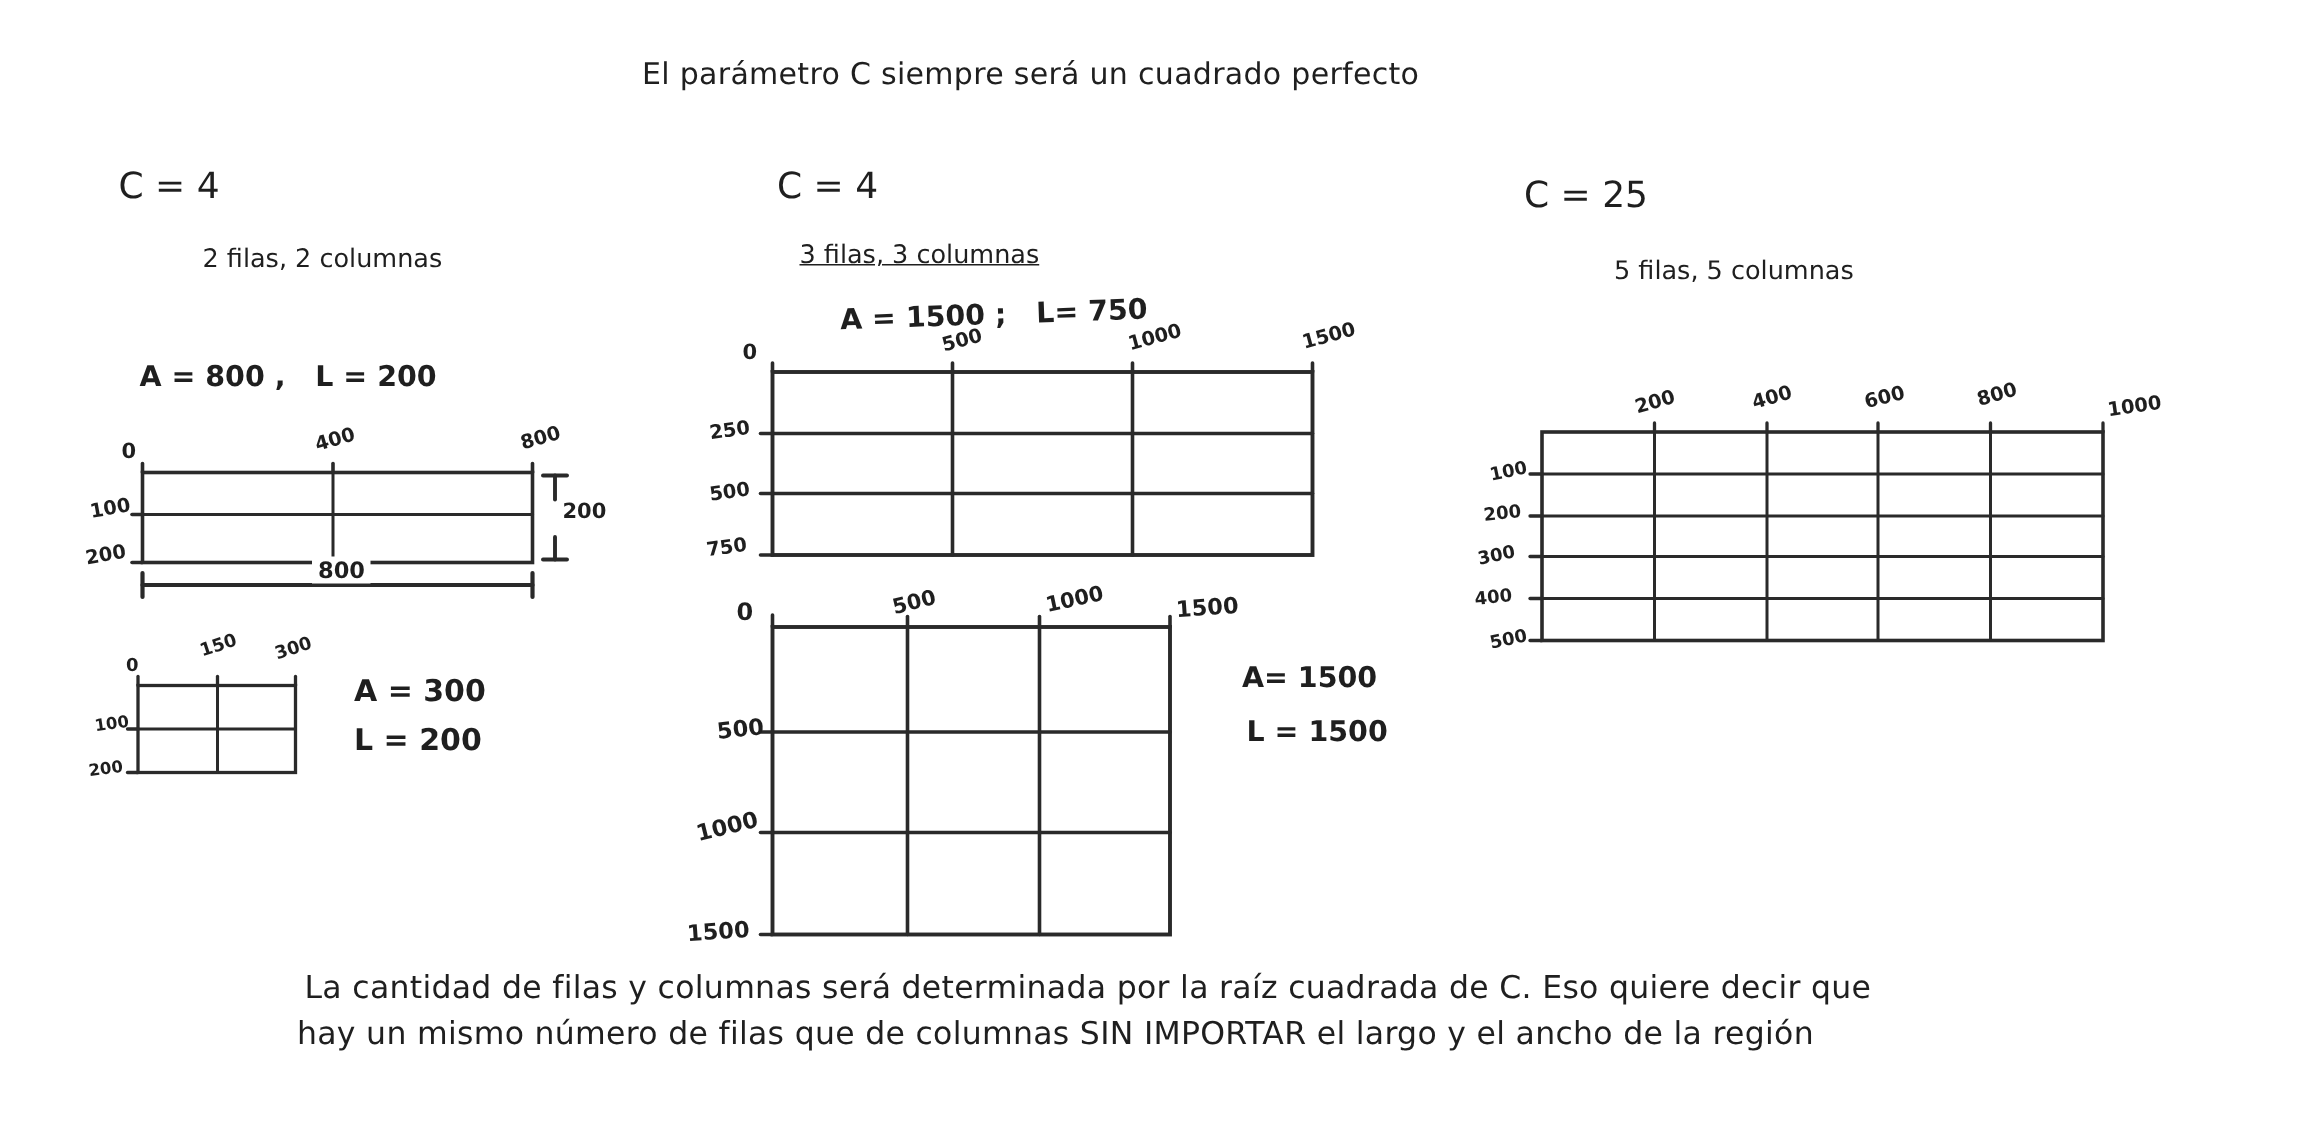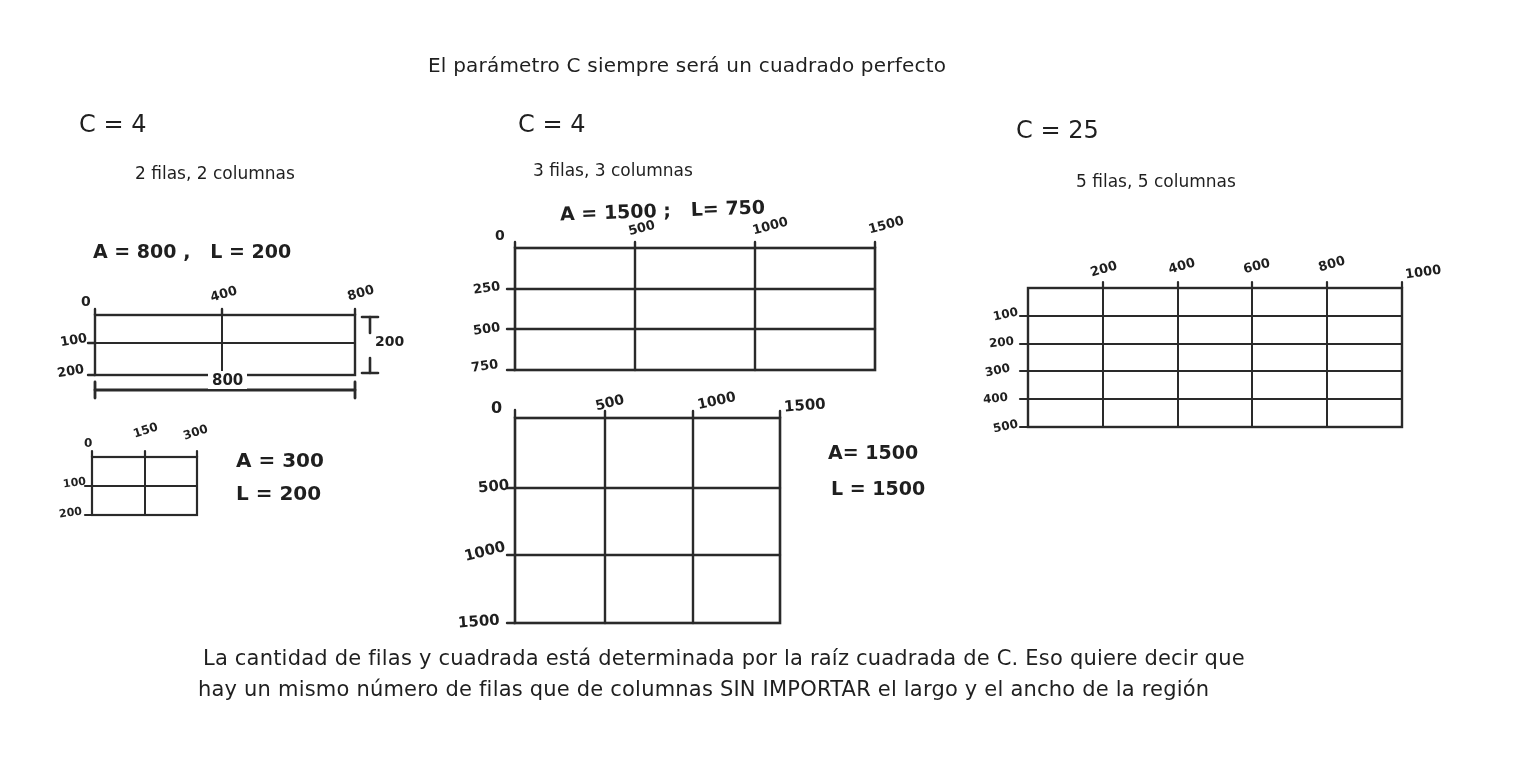--- a/index.html
+++ b/index.html
@@ -2,21 +2,21 @@
 <html><head>
 <meta charset="utf-8">
 <style>
   html,body{margin:0;padding:0;background:#ffffff;}
   #canvas{
     position:relative;width:1532px;height:757px;background:#ffffff;overflow:hidden;
     font-family:"DejaVu Sans","Liberation Sans",sans-serif;color:#1f1f1f;
   }
   .layer{position:absolute;inset:0;}
   .abs{position:absolute;white-space:pre;}
-  .title{font-size:20px;letter-spacing:.2px;margin-top:16px;}
+  .title{font-size:20px;letter-spacing:.2px;}
   .c-label{font-size:24px;}
   .size-label{font-size:17px;}
   .params{font-size:19px;font-weight:700;}
   .tk{position:absolute;font-size:13px;font-weight:700;line-height:1;white-space:pre;}
   .side-label{position:absolute;font-size:20px;font-weight:700;white-space:pre;}
   .brace-num{position:absolute;font-size:14px;font-weight:700;white-space:pre;}
   .overline-bg{background:#ffffff;padding:0 4px;z-index:3;}
   .footer-line{font-size:21px;letter-spacing:.2px;}
   svg{position:absolute;overflow:visible;}
   svg line, svg rect{stroke:#2a2a2a;fill:none;stroke-linecap:round;}
@@ -74,21 +74,21 @@
     <span class="tk" style="left:133px;top:424px;font-size:12px;transform:rotate(-18deg);">150</span>
     <span class="tk" style="left:183px;top:426px;font-size:12px;transform:rotate(-18deg);">300</span>
     <span class="tk" style="left:63px;top:477px;font-size:11px;transform:rotate(-8deg);">100</span>
     <span class="tk" style="left:59px;top:507px;font-size:11px;transform:rotate(-8deg);">200</span>
     <span class="side-label" style="left:236px;top:448px;">A = 300</span>
     <span class="side-label" style="left:236px;top:481px;text-align:right;">L = 200</span>
   </div>
 
   <div class="layer">
     <div class="abs c-label" style="left:518px;top:110px;">C = 4</div>
-    <div class="abs size-label" style="left:533px;top:160px;">3 filas, 3 columnas</div>
+    <div class="abs size-label" style="left:533px;top:160px;text-decoration:underline;">3 filas, 3 columnas</div>
     <div class="abs params" style="left:560px;top:199px;transform:rotate(-2deg);">A = 1500 ;   L= 750</div>
 
     <svg style="left:503px;top:240px;" width="385" height="140">
       <rect x="12" y="8" width="360" height="122" stroke-width="2.6"></rect>
       <line x1="12" y1="49" x2="372" y2="49" stroke-width="2.4"></line>
       <line x1="12" y1="89" x2="372" y2="89" stroke-width="2.4"></line>
       <line x1="132" y1="8" x2="132" y2="130" stroke-width="2.4"></line>
       <line x1="252" y1="8" x2="252" y2="130" stroke-width="2.4"></line>
       <line x1="12" y1="2" x2="12" y2="8" stroke-width="2.4"></line>
       <line x1="132" y1="2" x2="132" y2="8" stroke-width="2.4"></line>
@@ -161,16 +161,16 @@
     <span class="tk" style="left:1243px;top:259px;transform:rotate(-14deg);">600</span>
     <span class="tk" style="left:1318px;top:257px;transform:rotate(-16deg);">800</span>
     <span class="tk" style="left:1405px;top:265px;transform:rotate(-8deg);">1000</span>
     <span class="tk" style="left:993px;top:308px;font-size:12px;transform:rotate(-12deg);">100</span>
     <span class="tk" style="left:989px;top:336px;font-size:12px;transform:rotate(-6deg);">200</span>
     <span class="tk" style="left:985px;top:364px;font-size:12px;transform:rotate(-12deg);">300</span>
     <span class="tk" style="left:983px;top:392px;font-size:12px;transform:rotate(-6deg);">400</span>
     <span class="tk" style="left:993px;top:420px;font-size:12px;transform:rotate(-12deg);">500</span>
   </div>
 
-  <div class="abs footer-line" style="left:203px;top:646px;">La cantidad de filas y cuadrada está determinada por la raíz cuadrada de C. Eso quiere decir que</div>
+  <div class="abs footer-line" style="left:203px;top:646px;">La cantidad de filas y columnas será determinada por la raíz cuadrada de C. Eso quiere decir que</div>
   <div class="abs footer-line" style="left:198px;top:677px;">hay un mismo número de filas que de columnas SIN IMPORTAR el largo y el ancho de la región</div>
 
 </div>
 
 </body></html>

